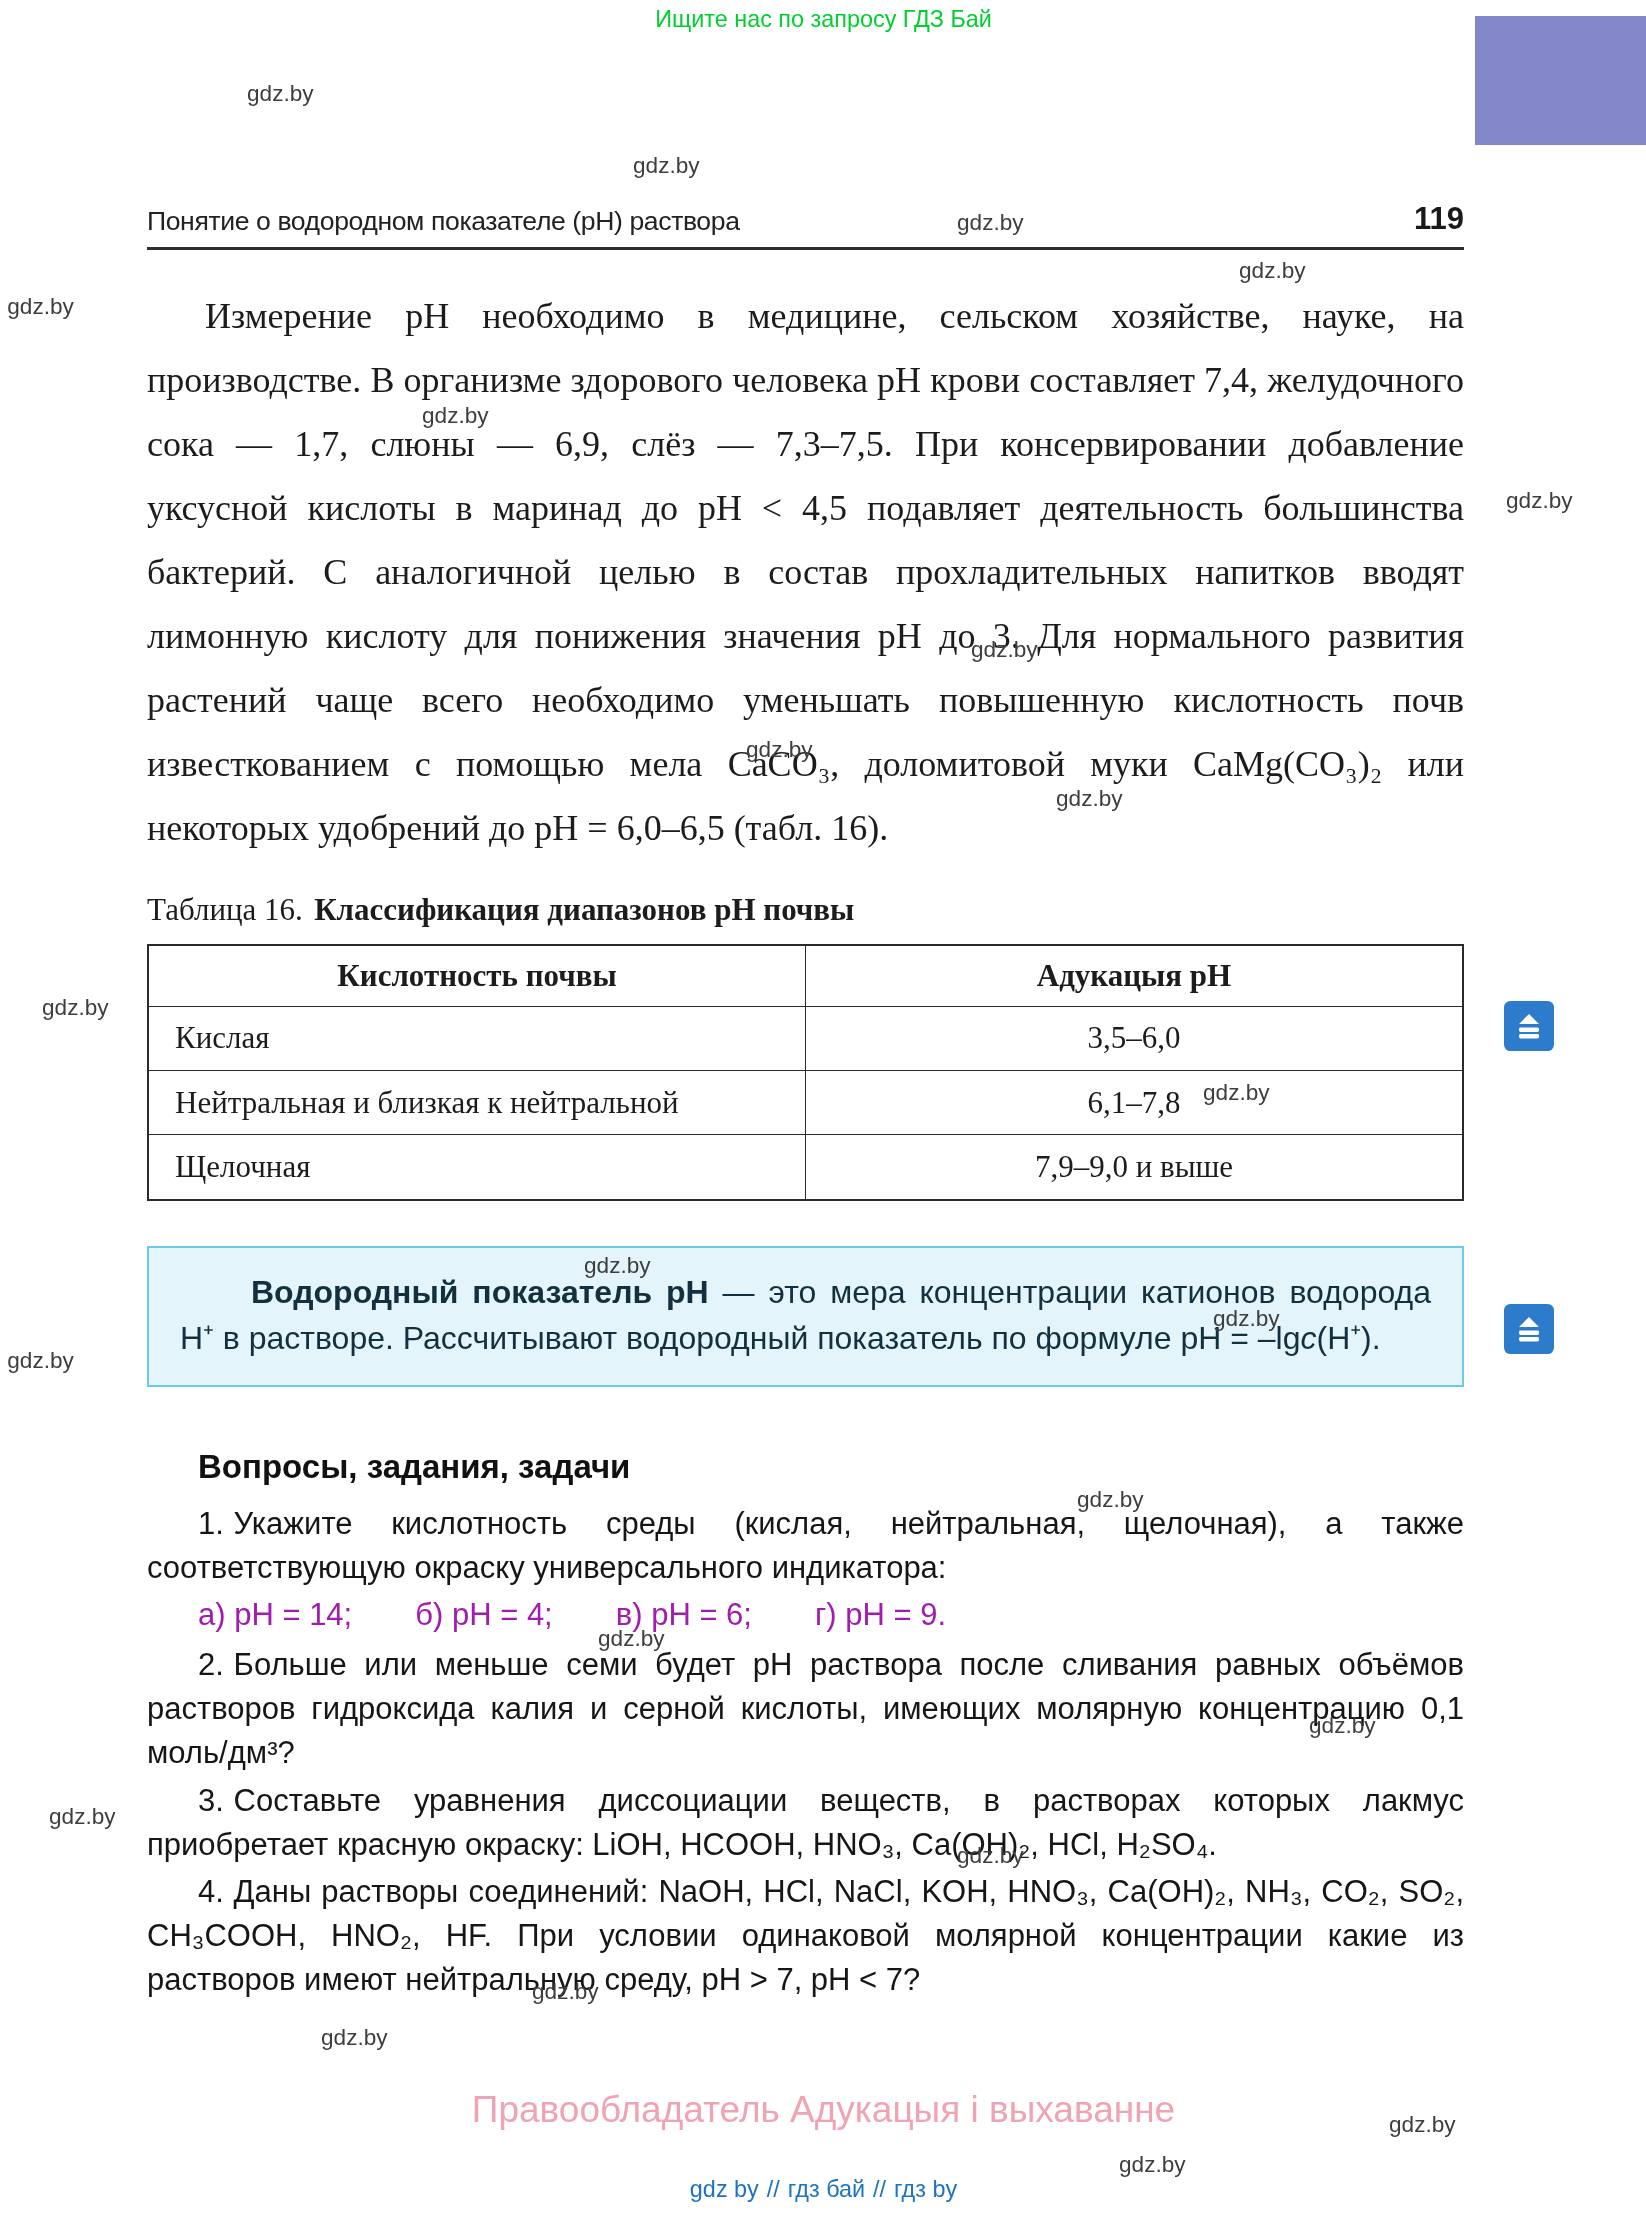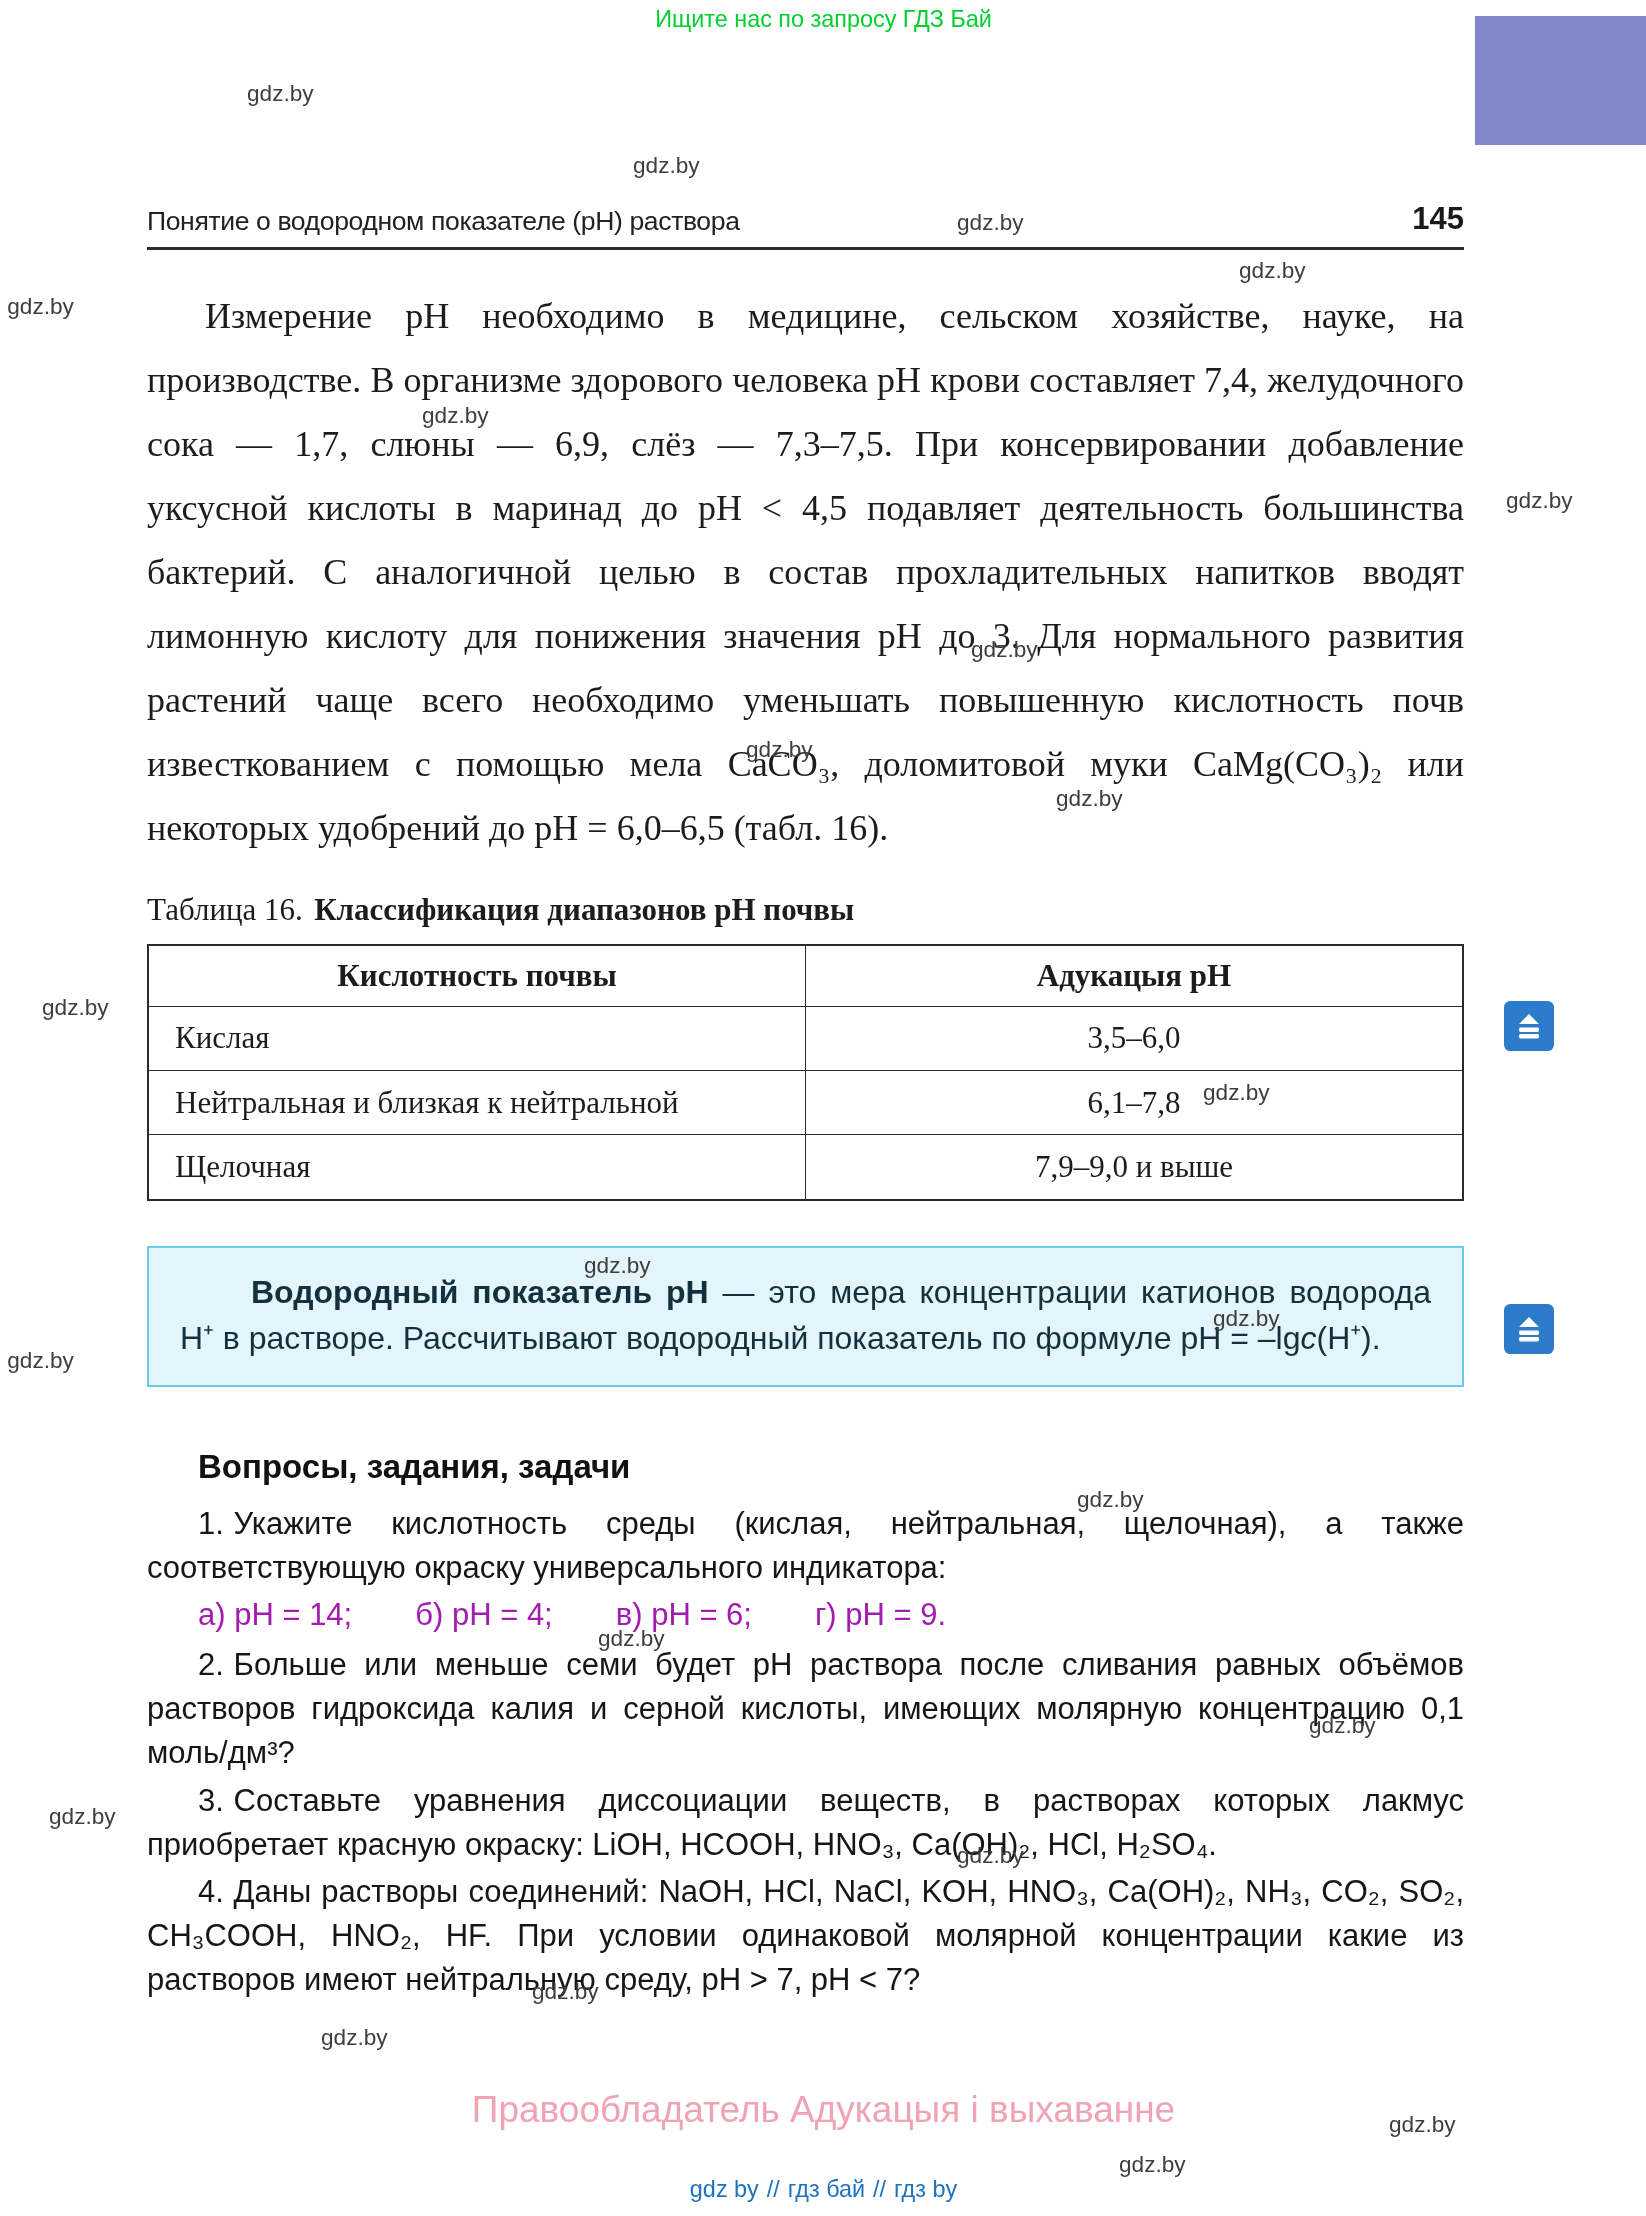--- a/index.html
+++ b/index.html
@@ -147,21 +147,21 @@
       <span class="watermark" style="left: 532px; top: 1979px;">gdz.by</span>
       <span class="watermark" style="left: 321px; top: 2025px;">gdz.by</span>
       <span class="watermark" style="left: 1389px; top: 2112px;">gdz.by</span>
       <span class="watermark" style="left: 1119px; top: 2152px;">gdz.by</span>
     </div>
 
   <div class="content">
 
     <div class="header-row">
       <div class="running-header">Понятие о водородном показателе (pH) раствора</div>
-      <div class="page-number">145</div>
+      <div class="page-number">119</div>
     </div>
     <div class="header-rule"></div>
 
     <p class="body-par">Измерение pH необходимо в медицине, сельском хозяйстве, науке, на производстве. В организме здорового человека pH крови составляет 7,4, желудочного сока — 1,7, слюны — 6,9, слёз — 7,3–7,5. При консервировании добавление уксусной кислоты в маринад до pH &lt; 4,5 подавляет деятельность большинства бактерий. С аналогичной целью в состав прохладительных напитков вводят лимонную кислоту для понижения значения pH до 3. Для нормального развития растений чаще всего необходимо уменьшать повышенную кислотность почв известкованием с помощью мела CaCO₃, доломитовой муки CaMg(CO₃)₂ или некоторых удобрений до pH = 6,0–6,5 (табл. 16).</p>
 
     <p class="table-caption">
       <span class="cap-prefix">Таблица 16.</span><b>Классификация диапазонов pH почвы</b>
     </p>
 
     <table class="ph-table">

